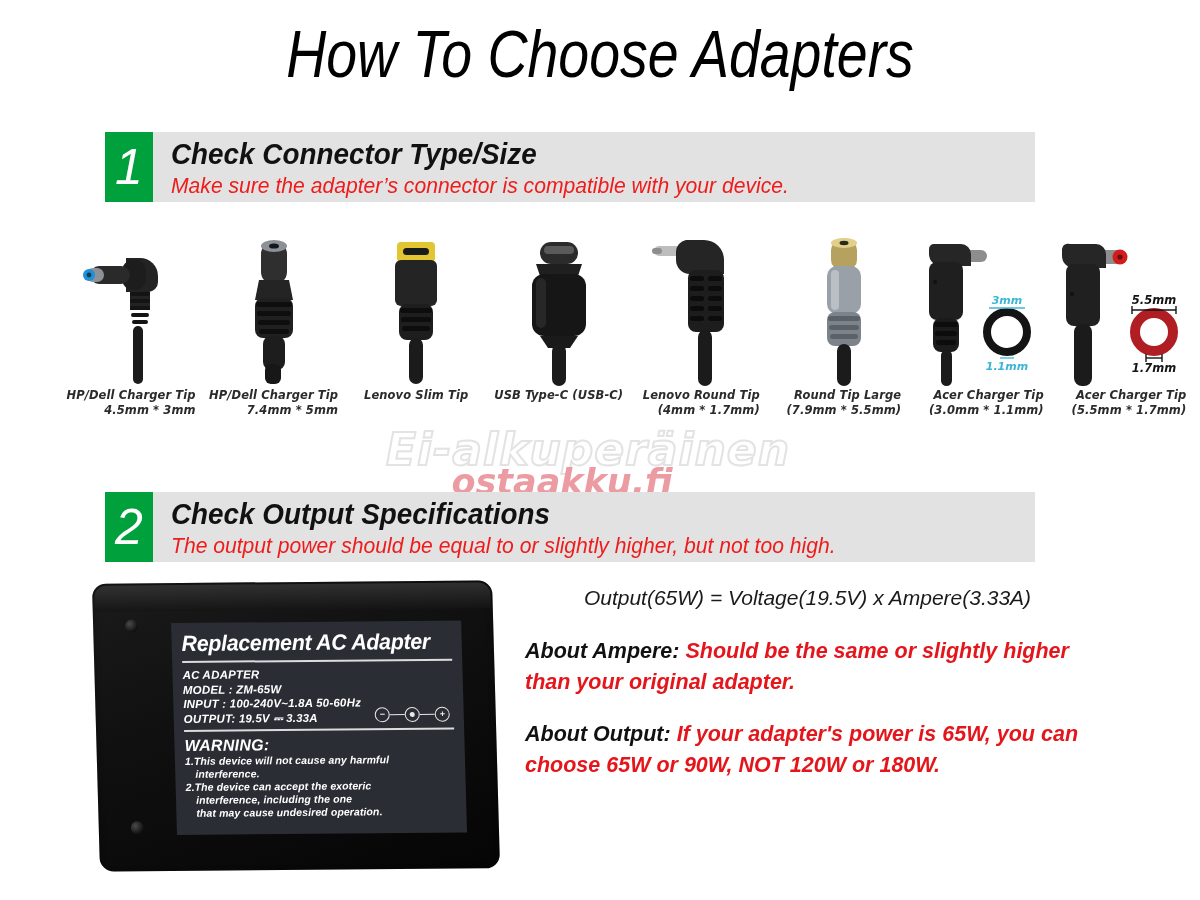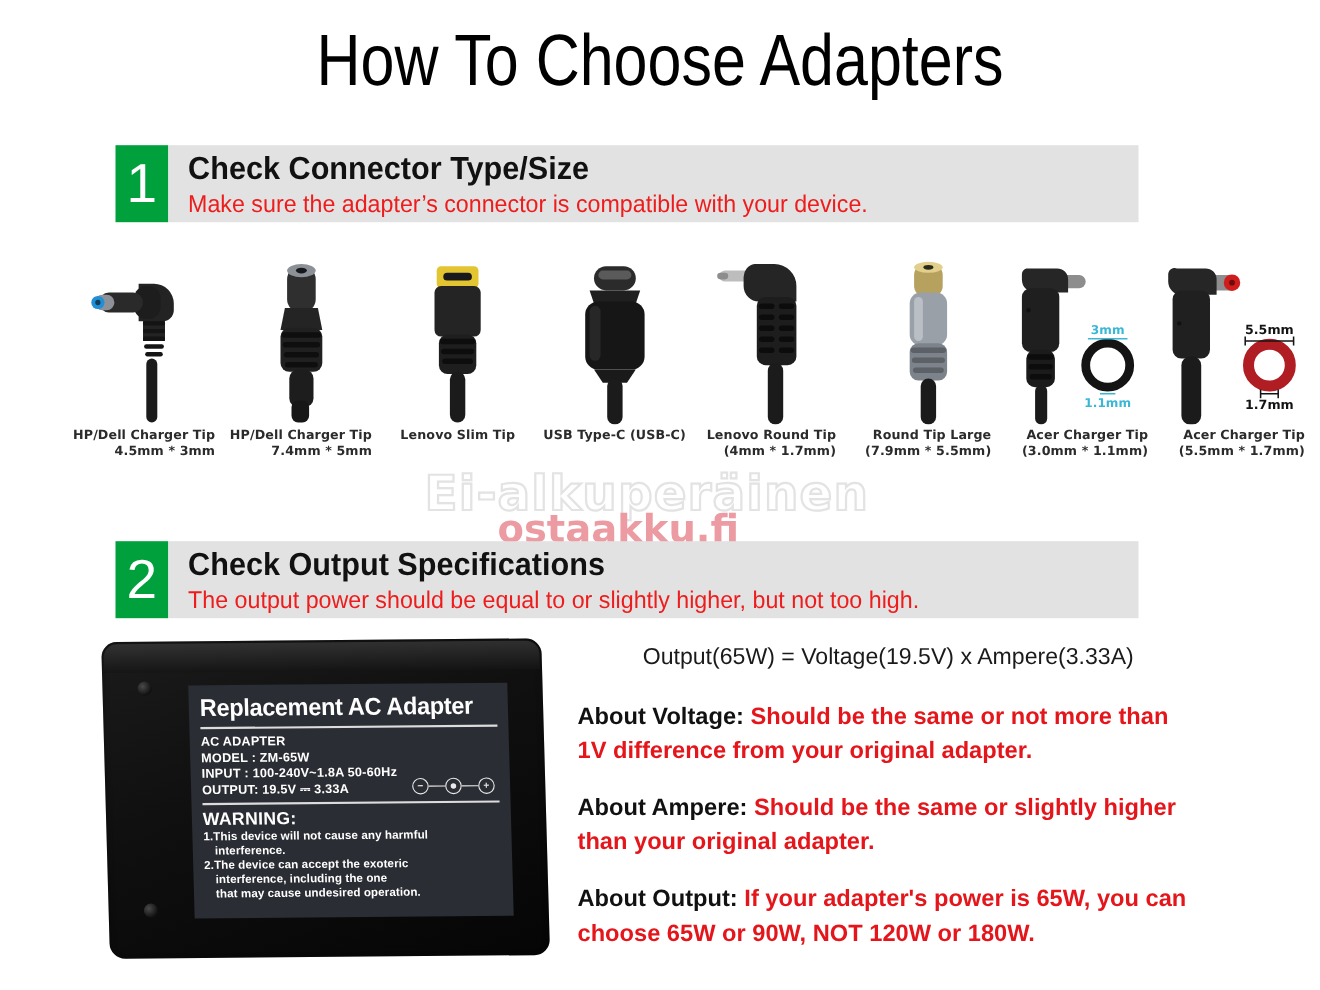--- a/index.html
+++ b/index.html
@@ -2,21 +2,21 @@
 <html><head>
 <meta charset="utf-8">
 <style>
   html,body{margin:0;padding:0;}
   body{
     width:1200px;height:900px;
     background:#ffffff;
     font-family:"Liberation Sans",sans-serif;
     position:relative;overflow:hidden;
   }
-  .page{position:relative;width:1124px;height:900px;}
+  .page{position:relative;width:1124px;height:900px;font-style:italic;}
 
   
   .title{
     position:absolute;left:0;top:18px;width:1200px;
     text-align:center;
     font-family:"Liberation Sans Narrow","Liberation Sans",sans-serif;
     font-size:66px;line-height:72px;
     letter-spacing:0px;
     color:#000;font-weight:400;
     transform:scaleX(.84);transform-origin:50% 50%;
@@ -401,24 +401,20 @@
           <div class="ind">interference, including  the  one</div>
           <div class="ind">that may cause undesired operation.</div>
         </div>
       </div>
     </div>
   </div>
 
   <div class="spectext">
     <div class="line0">Output(65W) = Voltage(19.5V) x Ampere(3.33A)</div>
 
-    <div class="blk">
-      <b class="k">About Voltage:</b>
-      <span class="v">Should be the same or not more than 1V difference from your original adapter.</span>
-    </div>
 
     <div class="blk">
       <b class="k">About Ampere:</b>
       <span class="v">Should be the same or slightly higher than your original adapter.</span>
     </div>
 
     <div class="blk">
       <b class="k">About Output:</b>
       <span class="v">If your adapter's power is 65W, you can choose 65W or 90W, NOT 120W or 180W.</span>
     </div>

